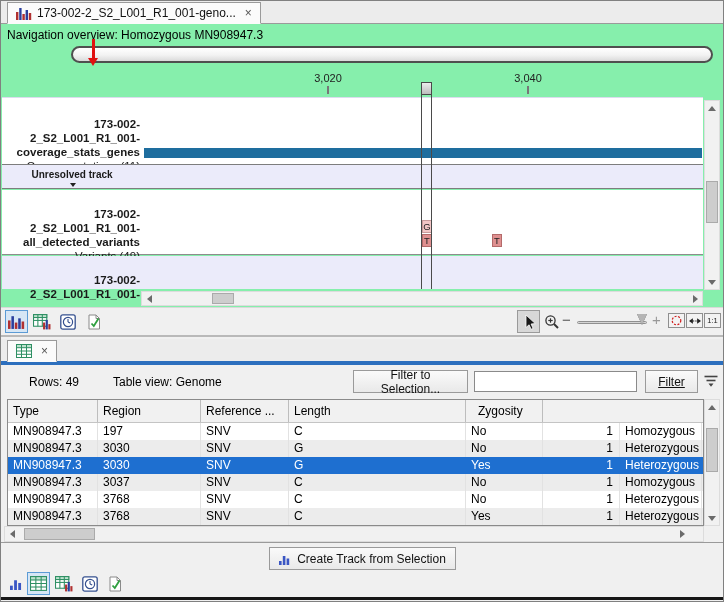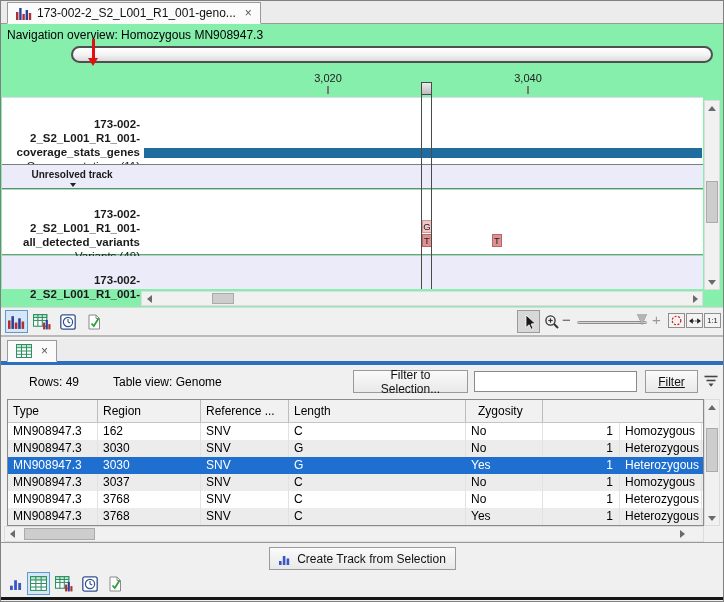--- a/index.html
+++ b/index.html
@@ -320,21 +320,21 @@
       <div class="thead">
           <div class="hcell c2">Type</div>
           <div class="hcell c1">Region</div>
           <div class="hcell c4">Reference ...</div>
           <div class="hcell c5">Length</div>
           <div class="hcell c6">Zygosity</div>
         </div>
       <div>
           <div class="trow">
             <div class="tcell c0">MN908947.3</div>
-            <div class="tcell c1">162</div>
+            <div class="tcell c1">197</div>
             <div class="tcell c2">SNV</div>
             <div class="tcell c3">C</div>
             <div class="tcell c4">No</div>
             <div class="tcell c5">1</div>
             <div class="tcell c6">Homozygous</div>
           </div>
           <div class="trow alt">
             <div class="tcell c0">MN908947.3</div>
             <div class="tcell c1">3030</div>
             <div class="tcell c2">SNV</div>

